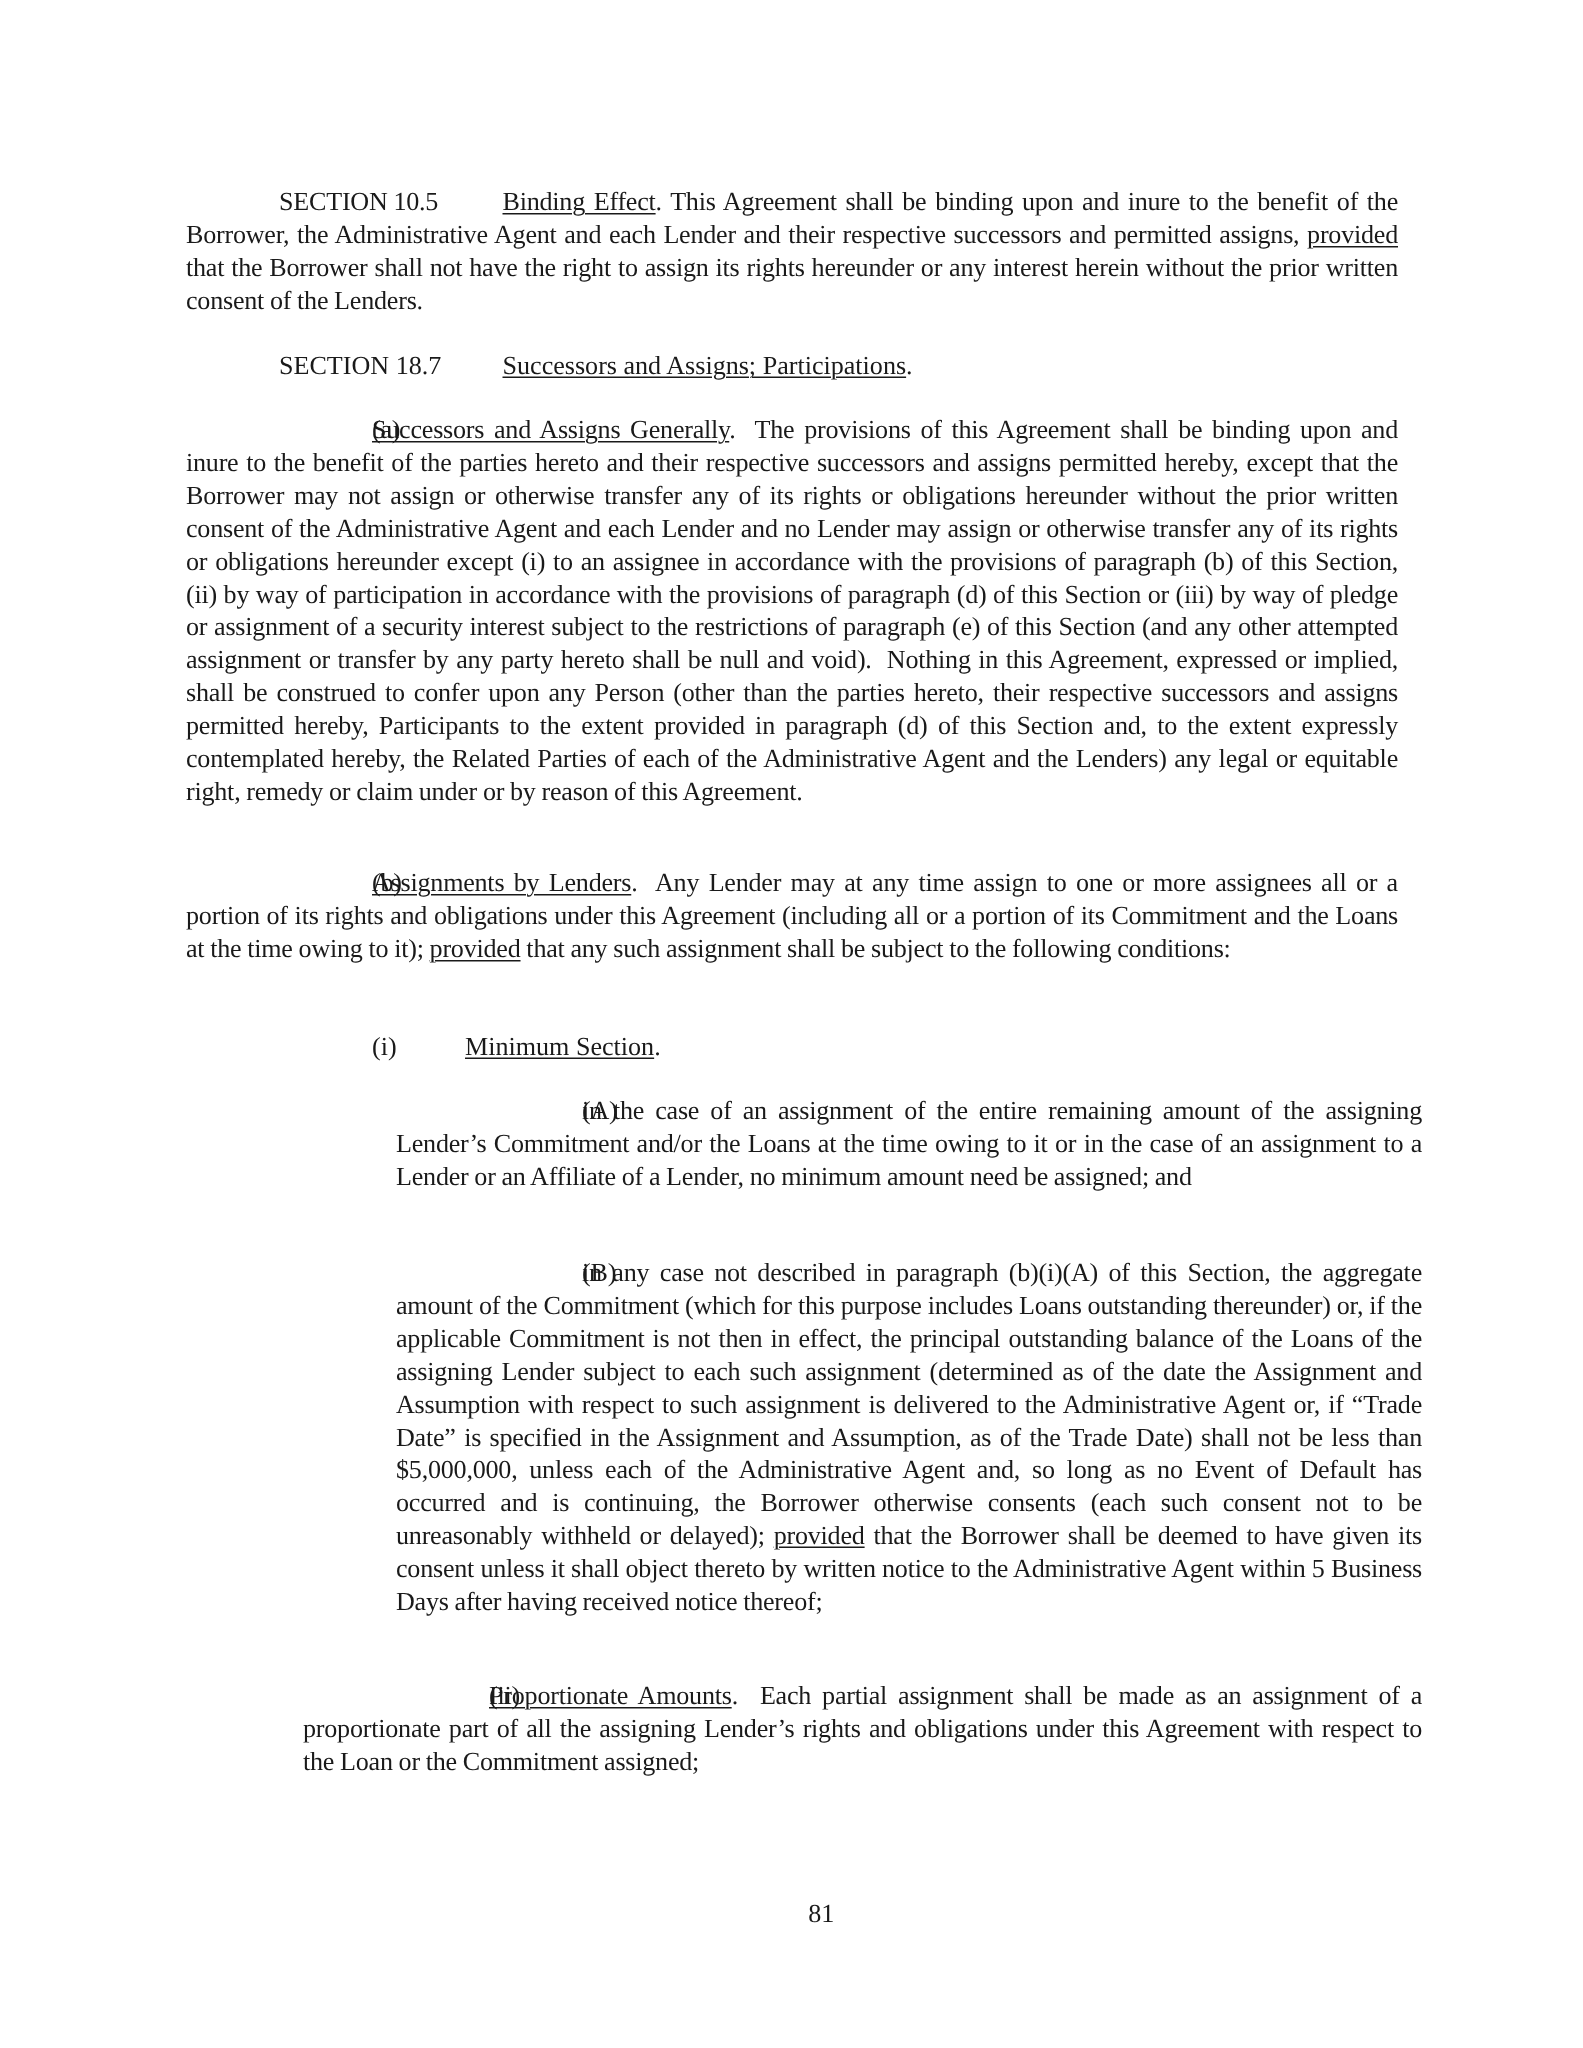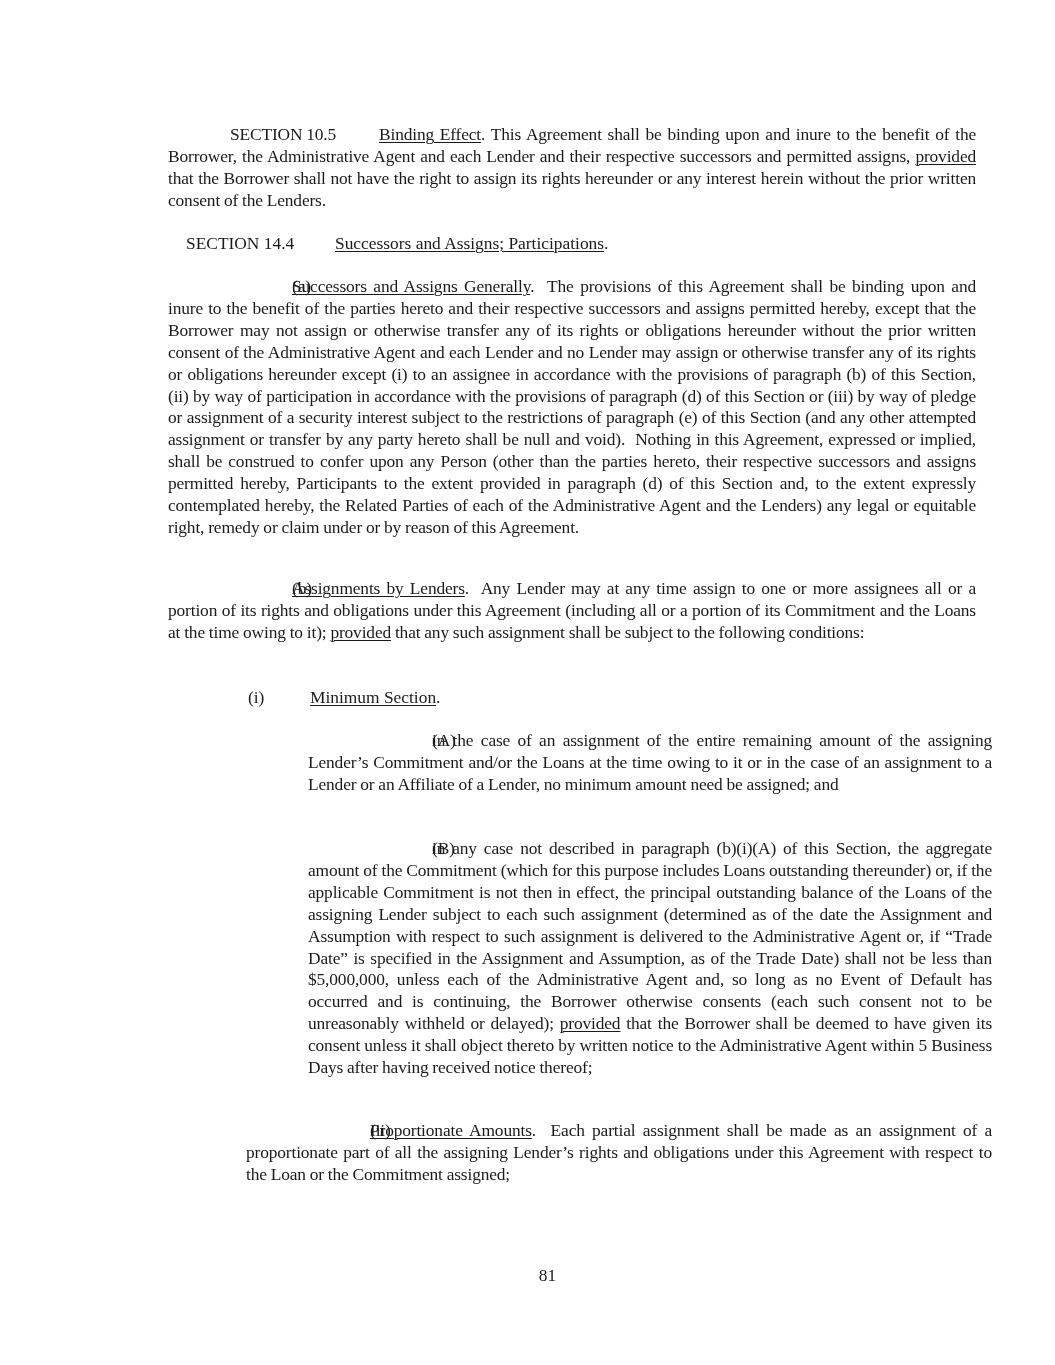--- a/index.html
+++ b/index.html
@@ -25,21 +25,21 @@
     position: absolute;
     font-size: 17.4px;
     line-height: 21.9px;
     text-align: justify;
     letter-spacing: -0.15px;
     word-spacing: -0.3px;
   }
   .full { left: 124px; width: 808px; }
   .ind1 { left: 202px; width: 746px; }
   .ind2 { left: 264px; width: 684px; }
-  .first-indent-62 { text-indent: 62px; margin-left: 44px; }
+  .first-indent-62 { text-indent: 62px; }
   .sec-label { display: inline-block; width: 149px; text-indent: 0; }
   .par-label { display: inline-block; width: 62px; }
   .sub-label { display: inline-block; width: 62px; }
   .u { text-decoration: underline; text-underline-offset: 2px; text-decoration-thickness: 1px; }
   .heading {
     position: absolute;
     font-size: 17.4px;
     line-height: 21.9px;
     white-space: nowrap;
   }
@@ -52,21 +52,21 @@
     padding-left: 20px;
   }
 </style>
 </head>
 <body>
 
 <div class="page">
 
   <div class="block full first-indent-62" style="top:124px;"><span class="sec-label">SECTION 10.5</span><span class="u">Binding Effect</span><span>.</span><span> This Agreement shall be binding upon and inure to the benefit of the Borrower, the Administrative Agent and each Lender and their respective successors and permitted assigns, </span><span class="u">provided</span><span> that the Borrower shall not have the right to assign its rights hereunder or any interest herein without the prior written consent of the Lenders.</span></div>
 
-  <div class="heading" style="left:186px; top:233px;"><span class="sec-label">SECTION 14.4</span><span class="u">Successors and Assigns; Participations</span><span>.</span></div>
+  <div class="heading" style="left:186px; top:233px;"><span class="sec-label">SECTION 18.7</span><span class="u">Successors and Assigns; Participations</span><span>.</span></div>
 
   <div class="block full first-indent-62" style="top:276px;"><span class="par-label">(a)</span><span class="u">Successors and Assigns Generally</span><span>.</span><span style="white-space:pre-wrap;">  The provisions of this Agreement shall be binding upon and inure to the benefit of the parties hereto and their respective successors and assigns permitted hereby, except that the Borrower may not assign or otherwise transfer any of its rights or obligations hereunder without the prior written consent of the Administrative Agent and each Lender and no Lender may assign or otherwise transfer any of its rights or obligations hereunder except (i) to an assignee in accordance with the provisions of paragraph (b) of this Section, (ii) by way of participation in accordance with the provisions of paragraph (d) of this Section or (iii) by way of pledge or assignment of a security interest subject to the restrictions of paragraph (e) of this Section (and any other attempted assignment or transfer by any party hereto shall be null and void).  Nothing in this Agreement, expressed or implied, shall be construed to confer upon any Person (other than the parties hereto, their respective successors and assigns permitted hereby, Participants to the extent provided in paragraph (d) of this Section and, to the extent expressly contemplated hereby, the Related Parties of each of the Administrative Agent and the Lenders) any legal or equitable right, remedy or claim under or by reason of this Agreement.</span></div>
 
   <div class="block full first-indent-62" style="top:578px;"><span class="par-label">(b)</span><span class="u">Assignments by Lenders</span><span>.</span><span style="white-space:pre-wrap;">  Any Lender may at any time assign to one or more assignees all or a portion of its rights and obligations under this Agreement (including all or a portion of its Commitment and the Loans at the time owing to it); </span><span class="u">provided</span><span> that any such assignment shall be subject to the following conditions:</span></div>
 
   <div class="heading" style="left:248px; top:687px;"><span class="sub-label">(i)</span><span class="u">Minimum Section</span><span>.</span></div>
 
   <div class="block ind2 first-indent-62" style="top:730px;"><span class="sub-label">(A)</span><span>in the case of an assignment of the entire remaining amount of the assigning Lender’s Commitment and/or the Loans at the time owing to it or in the case of an assignment to a Lender or an Affiliate of a Lender, no minimum amount need be assigned; and</span></div>
 
   <div class="block ind2 first-indent-62" style="top:838px;"><span class="sub-label">(B)</span><span>in any case not described in paragraph (b)(i)(A) of this Section, the aggregate amount of the Commitment (which for this purpose includes Loans outstanding thereunder) or, if the applicable Commitment is not then in effect, the principal outstanding balance of the Loans of the assigning Lender subject to each such assignment (determined as of the date the Assignment and Assumption  with respect to such assignment is delivered to the Administrative Agent or, if “Trade Date” is specified in the Assignment and Assumption, as of the Trade Date) shall not be less than $5,000,000, unless each of the Administrative Agent and, so long as no Event of Default has occurred and is continuing, the Borrower otherwise consents (each such consent not to be unreasonably withheld or delayed); </span><span class="u">provided</span><span> that the Borrower shall be deemed to have given its consent unless it shall object thereto by written notice to the Administrative Agent within 5 Business Days after having received notice thereof;</span></div>

